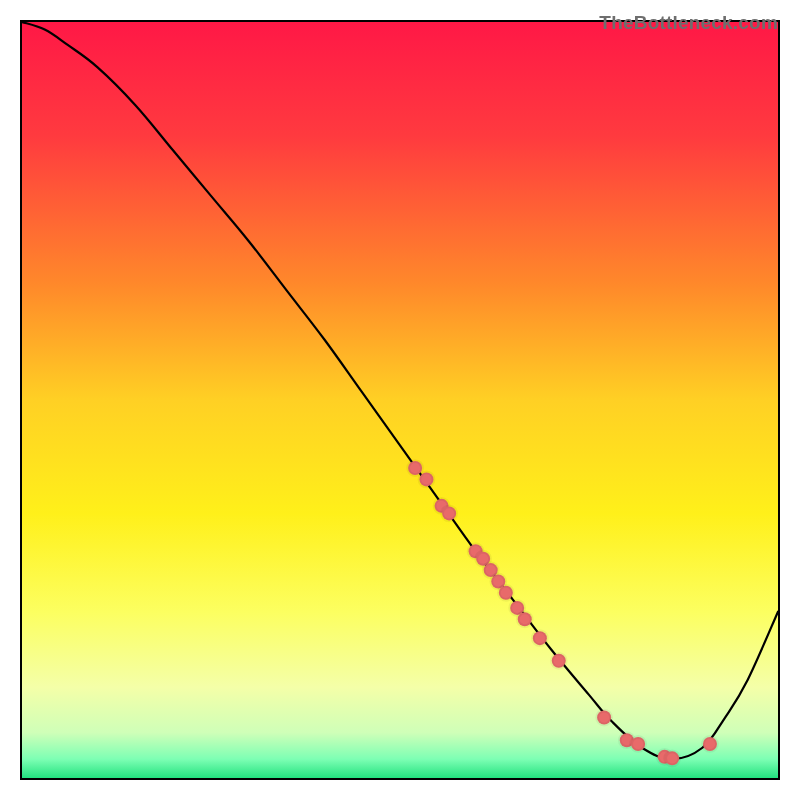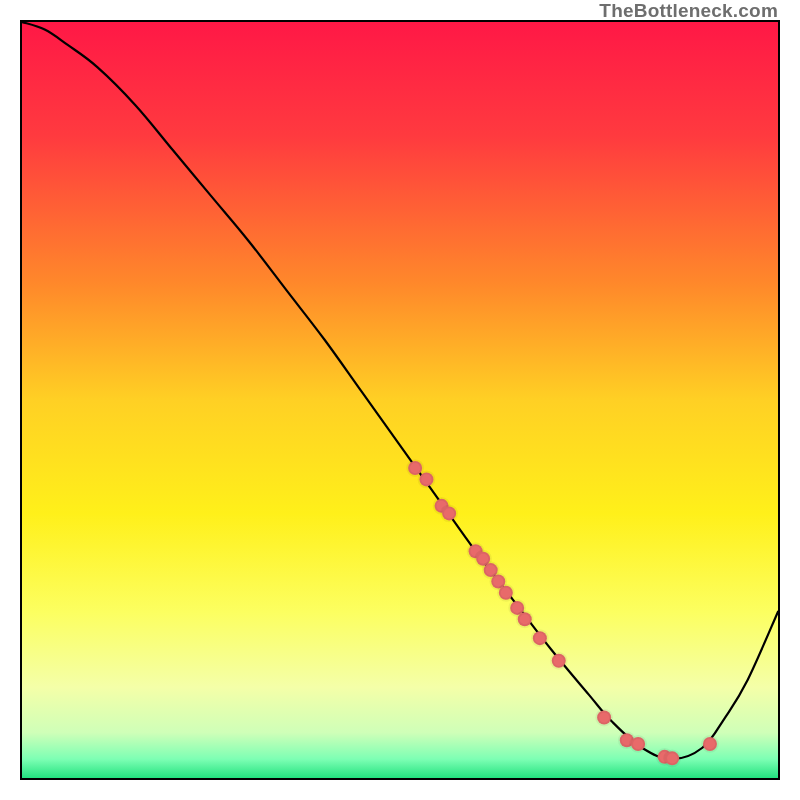--- a/index.html
+++ b/index.html
@@ -21,21 +21,21 @@
     box-sizing: border-box;
     overflow: hidden;
   }
   .gradient {
     position: absolute;
     inset: 0;
     z-index: 0;
   }
   .watermark {
     position: absolute;
-    top: 0px;
+    top: 12px;
     right: 22px;
     color: #6e6e6e;
     font-size: 19px;
     font-weight: 600;
     letter-spacing: 0.2px;
     z-index: 3;
   }
   svg.curve {
     position: absolute;
     inset: 0;

